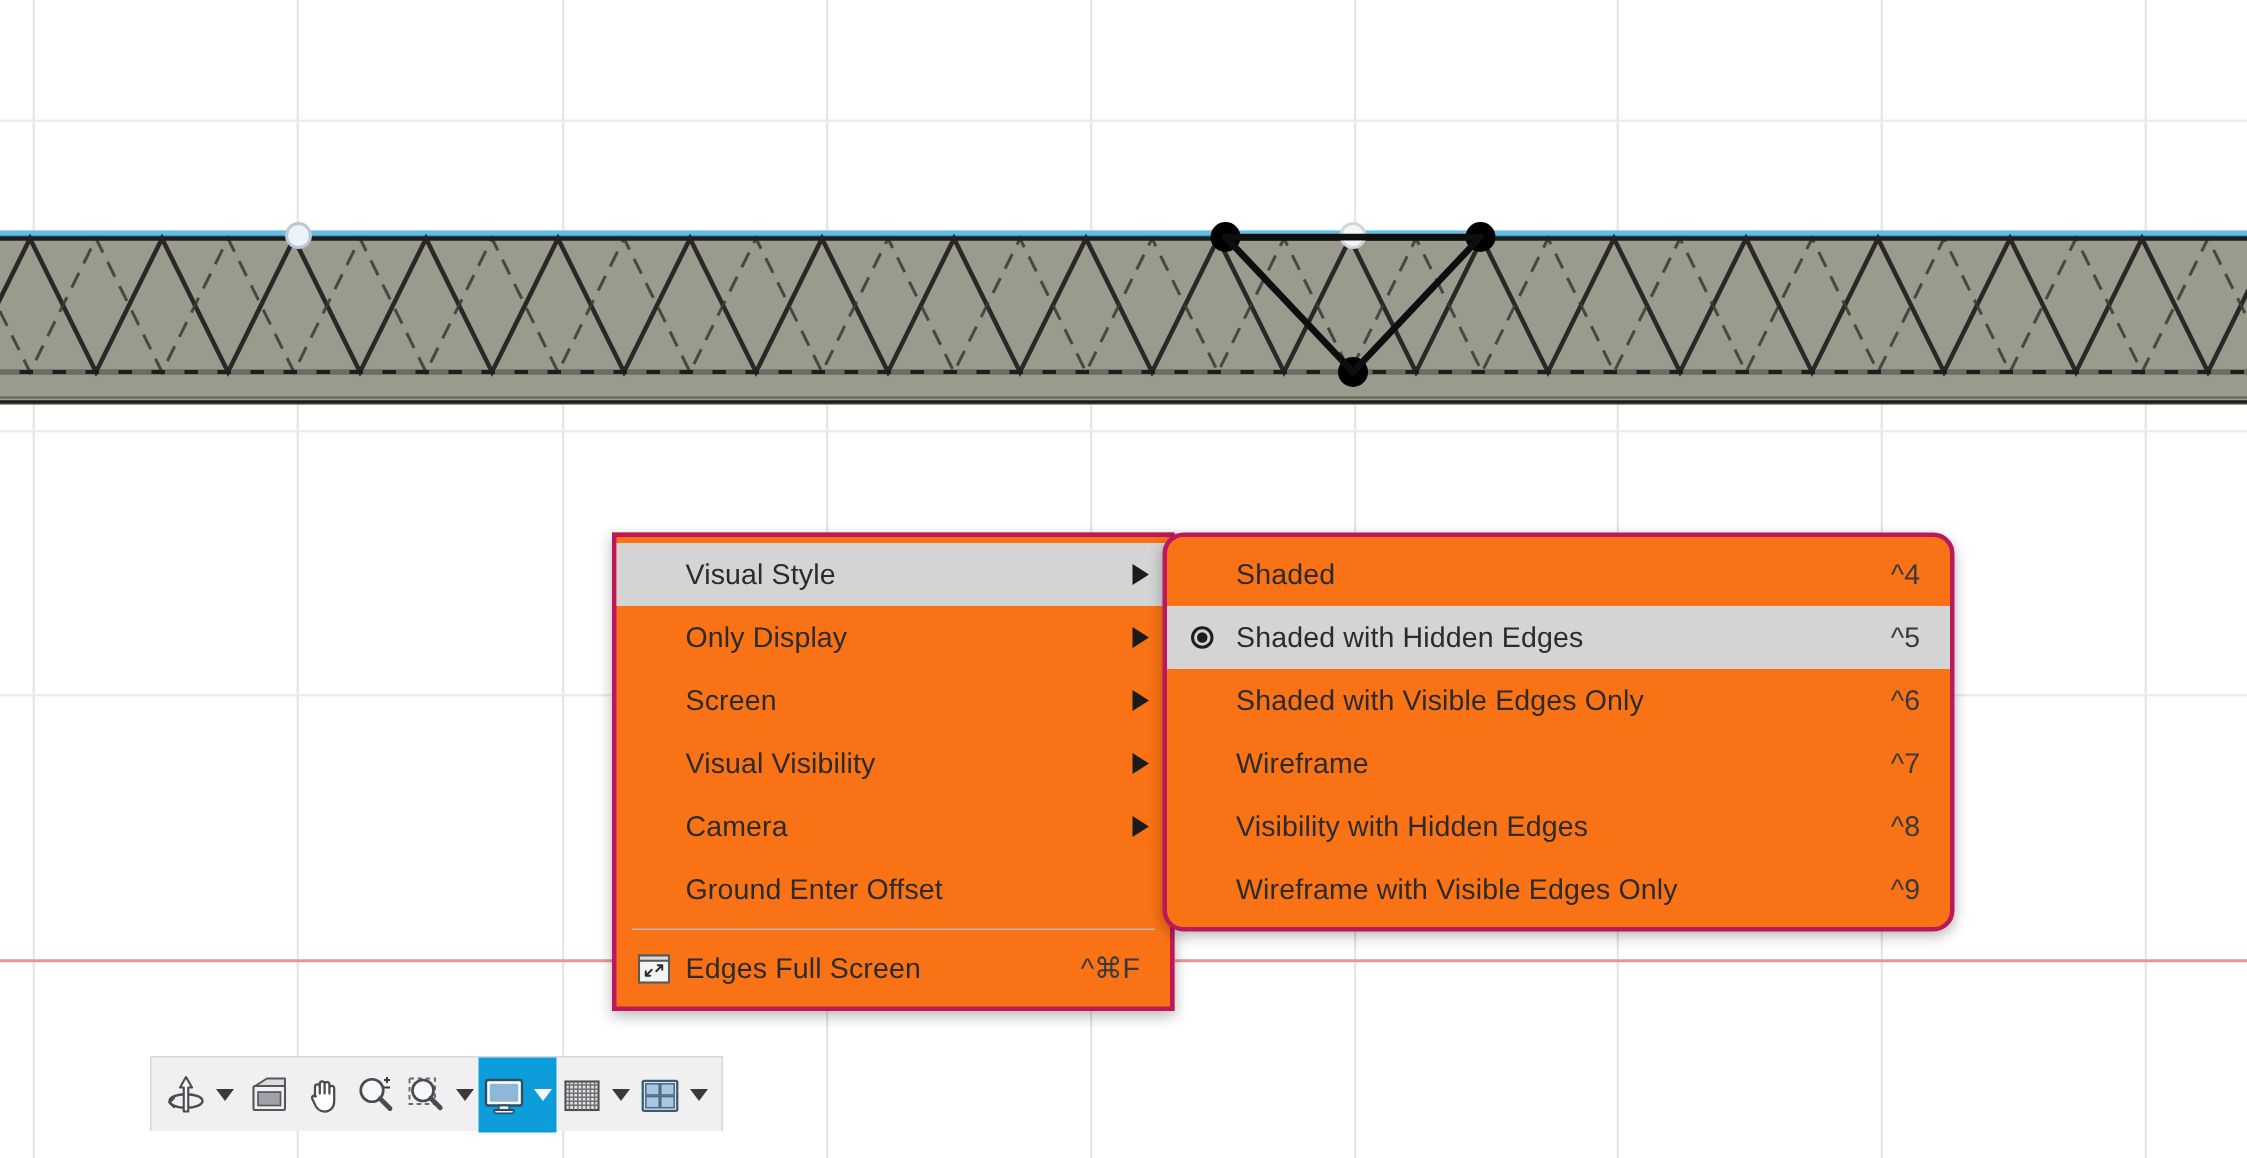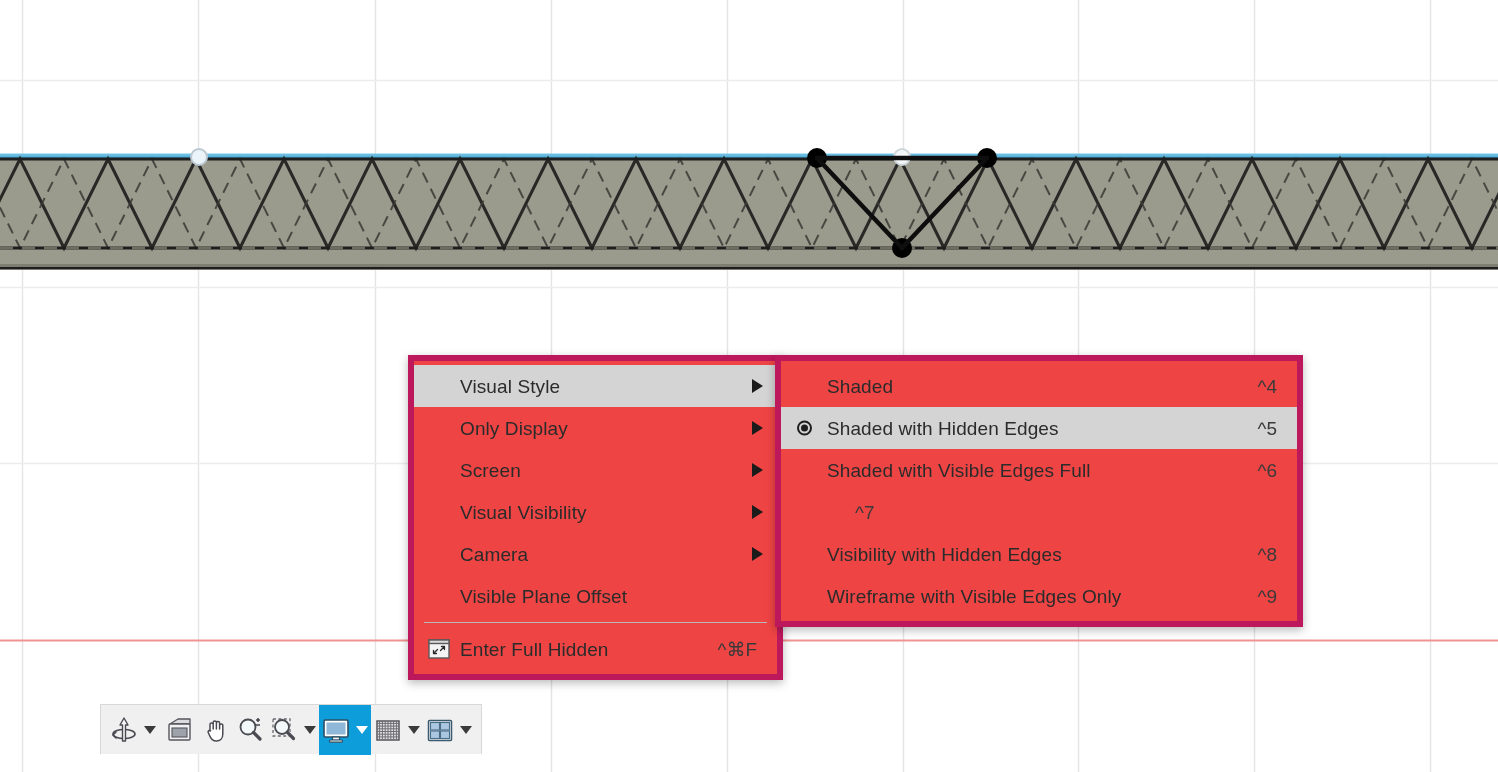--- a/index.html
+++ b/index.html
@@ -77,38 +77,39 @@
     background: #0d9ddb;
     height: 50px;
     display: flex;
     align-items: center;
   }
   .tb-cell-active .caret { border-top-color: #ffffff; }
 
   
   .menu {
     position: absolute;
-    background: #ef4444;
-    border: 6px solid #be185d;
+    background: #f97316;
+    border: 3px solid #be185d;
     box-shadow: 0 3px 9px rgba(0,0,0,0.28);
     box-sizing: border-box;
     padding: 4px 0;
     font-size: 19px;
     color: #2b2b2b;
   }
 
   #menu-view {
     left: 408px;
     top: 355px;
     width: 375px;
   }
   #menu-visual-style {
     left: 775px;
     top: 355px;
     width: 528px;
+    border-radius: 14px;
   }
 
   .menu-item {
     position: relative;
     display: flex;
     align-items: center;
     height: 42px;
     padding: 0 14px 0 46px;
     box-sizing: border-box;
     white-space: nowrap;
@@ -372,60 +373,61 @@
       <span class="label">Visual Visibility</span>
       <span class="submenu-arrow"></span>
     </div>
 
     <div class="menu-item">
       <span class="label">Camera</span>
       <span class="submenu-arrow"></span>
     </div>
 
     <div class="menu-item">
-      <span class="label">Visible Plane Offset</span>
+      <span class="label">Ground Enter Offset</span>
     </div>
 
     <div class="menu-sep"></div>
 
     <div class="menu-item">
       <span class="fs-icon">
         <svg width="22" height="20" viewBox="0 0 22 20">
           <rect x="1" y="1" width="20" height="18" fill="#f4f4f4" stroke="#5a5a5a" stroke-width="1.4"></rect>
           <rect x="1" y="1" width="20" height="3.5" fill="#d9d9d9" stroke="#5a5a5a" stroke-width="1.4"></rect>
           <path d="M5 8 L5 12.5 M5 8 L9.5 8 M17 8 L17 12.5 M17 8 L12.5 8" fill="none" stroke="#3a3a3a" stroke-width="0"></path>
           <path d="M5.5 14.5 L9.5 10.5 M5.5 14.5 L5.5 11.5 M5.5 14.5 L8.5 14.5" fill="none" stroke="#2b2b2b" stroke-width="1.3" stroke-linecap="round"></path>
           <path d="M16.5 7.5 L12.5 11.5 M16.5 7.5 L16.5 10.5 M16.5 7.5 L13.5 7.5" fill="none" stroke="#2b2b2b" stroke-width="1.3" stroke-linecap="round"></path>
         </svg>
       </span>
-      <span class="label">Enter Full Hidden</span>
+      <span class="label">Edges Full Screen</span>
       <span class="shortcut">^⌘F</span>
     </div>
 
   </div>
 
   <div class="menu" id="menu-visual-style">
 
     <div class="menu-item">
       <span class="label">Shaded</span>
       <span class="shortcut">^4</span>
     </div>
 
     <div class="menu-item selected">
       <span class="radio-mark"></span>
       <span class="label">Shaded with Hidden Edges</span>
       <span class="shortcut">^5</span>
     </div>
 
     <div class="menu-item">
-      <span class="label">Shaded with Visible Edges Full</span>
+      <span class="label">Shaded with Visible Edges Only</span>
       <span class="shortcut">^6</span>
     </div>
 
     <div class="menu-item">
+      <span class="label">Wireframe</span>
       <span class="shortcut">^7</span>
     </div>
 
     <div class="menu-item">
       <span class="label">Visibility with Hidden Edges</span>
       <span class="shortcut">^8</span>
     </div>
 
     <div class="menu-item">
       <span class="label">Wireframe with Visible Edges Only</span>

